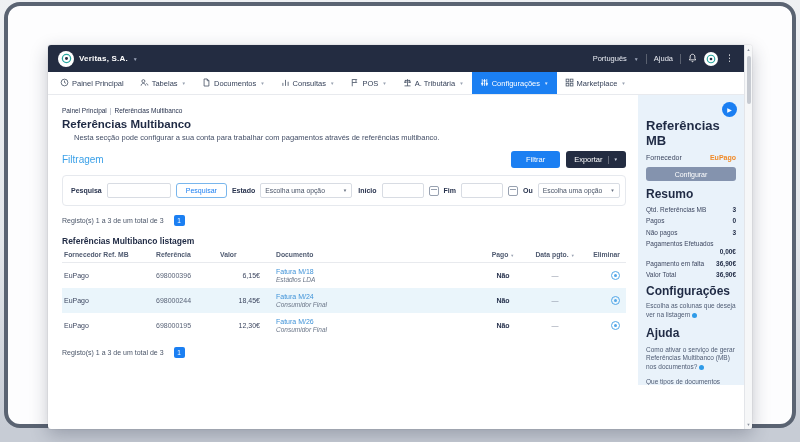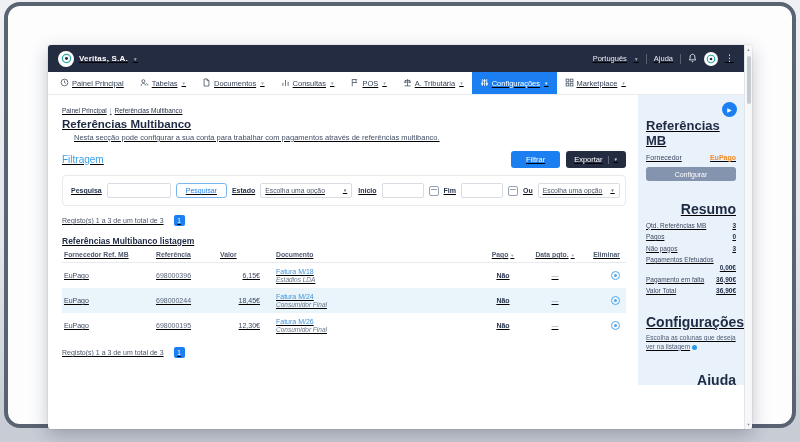--- a/index.html
+++ b/index.html
@@ -3,21 +3,21 @@
 <meta charset="utf-8">
 <style>
   * { margin:0; padding:0; box-sizing:border-box; }
   html,body { width:800px; height:442px; overflow:hidden;
     font-family:"Liberation Sans", sans-serif;
     background:linear-gradient(180deg,#eef0f3 0%,#e3e6ea 55%,#c7ccd5 97%); }
   .frame { position:absolute; left:4px; top:2px; right:4px; bottom:14px;
     border:4px solid #5a6372; border-radius:16px; background:#fdfdfe; }
   .window { position:absolute; left:48px; top:45px; width:704px; height:384px;
     background:#fff; border-radius:3px; padding-right:8px;
-    box-shadow:0 6px 18px rgba(35,44,65,.28), 0 0 0 1px rgba(0,0,0,.04);text-decoration:underline; }
+    box-shadow:0 6px 18px rgba(35,44,65,.28), 0 0 0 1px rgba(0,0,0,.04); }
   
   .scrollbar { position:absolute; top:0; right:0; bottom:0; width:8px;
     background:#f6f7f8; border-left:1px solid #e3e5e9; border-radius:0 3px 3px 0;
     display:flex; flex-direction:column; justify-content:space-between; align-items:center;
     font-size:4px; color:#8a909b; padding:2px 0; }
   .sb-thumb { position:absolute; top:11px; left:2px; width:4px; height:48px;
     background:#c6cad1; border-radius:2px; }
   
   .topbar { height:27px; background:#232c41; border-radius:3px 0 0 0;
     display:flex; align-items:center; padding:0 10px; gap:5px; }
@@ -96,21 +96,21 @@
     position:relative; overflow:hidden; }
   .play { position:absolute; top:7px; right:7px; width:15px; height:15px; border-radius:50%;
     background:#1b7ff2; color:#fff; font-size:6px; display:flex; align-items:center;
     justify-content:center; cursor:pointer; }
   .sb-title { font-size:13px; font-weight:700; color:#1f2a44; margin-top:15px; }
   .sb-row { display:flex; justify-content:space-between; align-items:center; margin-top:6px;
     font-size:7px; color:#3d4760; }
   .orange { color:#f08a28; font-weight:700; }
   .btn-config { margin-top:6px; width:100%; background:#8493ae; color:#fff; font-size:7px;
     padding:3.5px 0; border-radius:3px; }
-  .sb-h { font-size:14px; font-weight:700; color:#1f2a44; margin-top:20px;text-align:right; }
+  .sb-h { font-size:12px; font-weight:700; color:#1f2a44; margin-top:6px; }
   .stat { display:flex; justify-content:space-between; margin-top:4.5px; font-size:6.5px; color:#3d4760; }
   .stat b { color:#1f2a44; }
   .stat.wrap { flex-direction:column; } .stat.wrap b { align-self:flex-end; margin-top:1px; }
   .sb-text, .help-item { font-size:6.5px; color:#4e5b73; margin-top:4px; line-height:1.35; }
   .help-item { margin-top:6px; cursor:pointer; }
   .info-dot { display:inline-block; width:5px; height:5px; border-radius:50%;
     background:#2f9be8; margin-left:2px; vertical-align:-1px; }
 </style>
 </head>
 <body>

